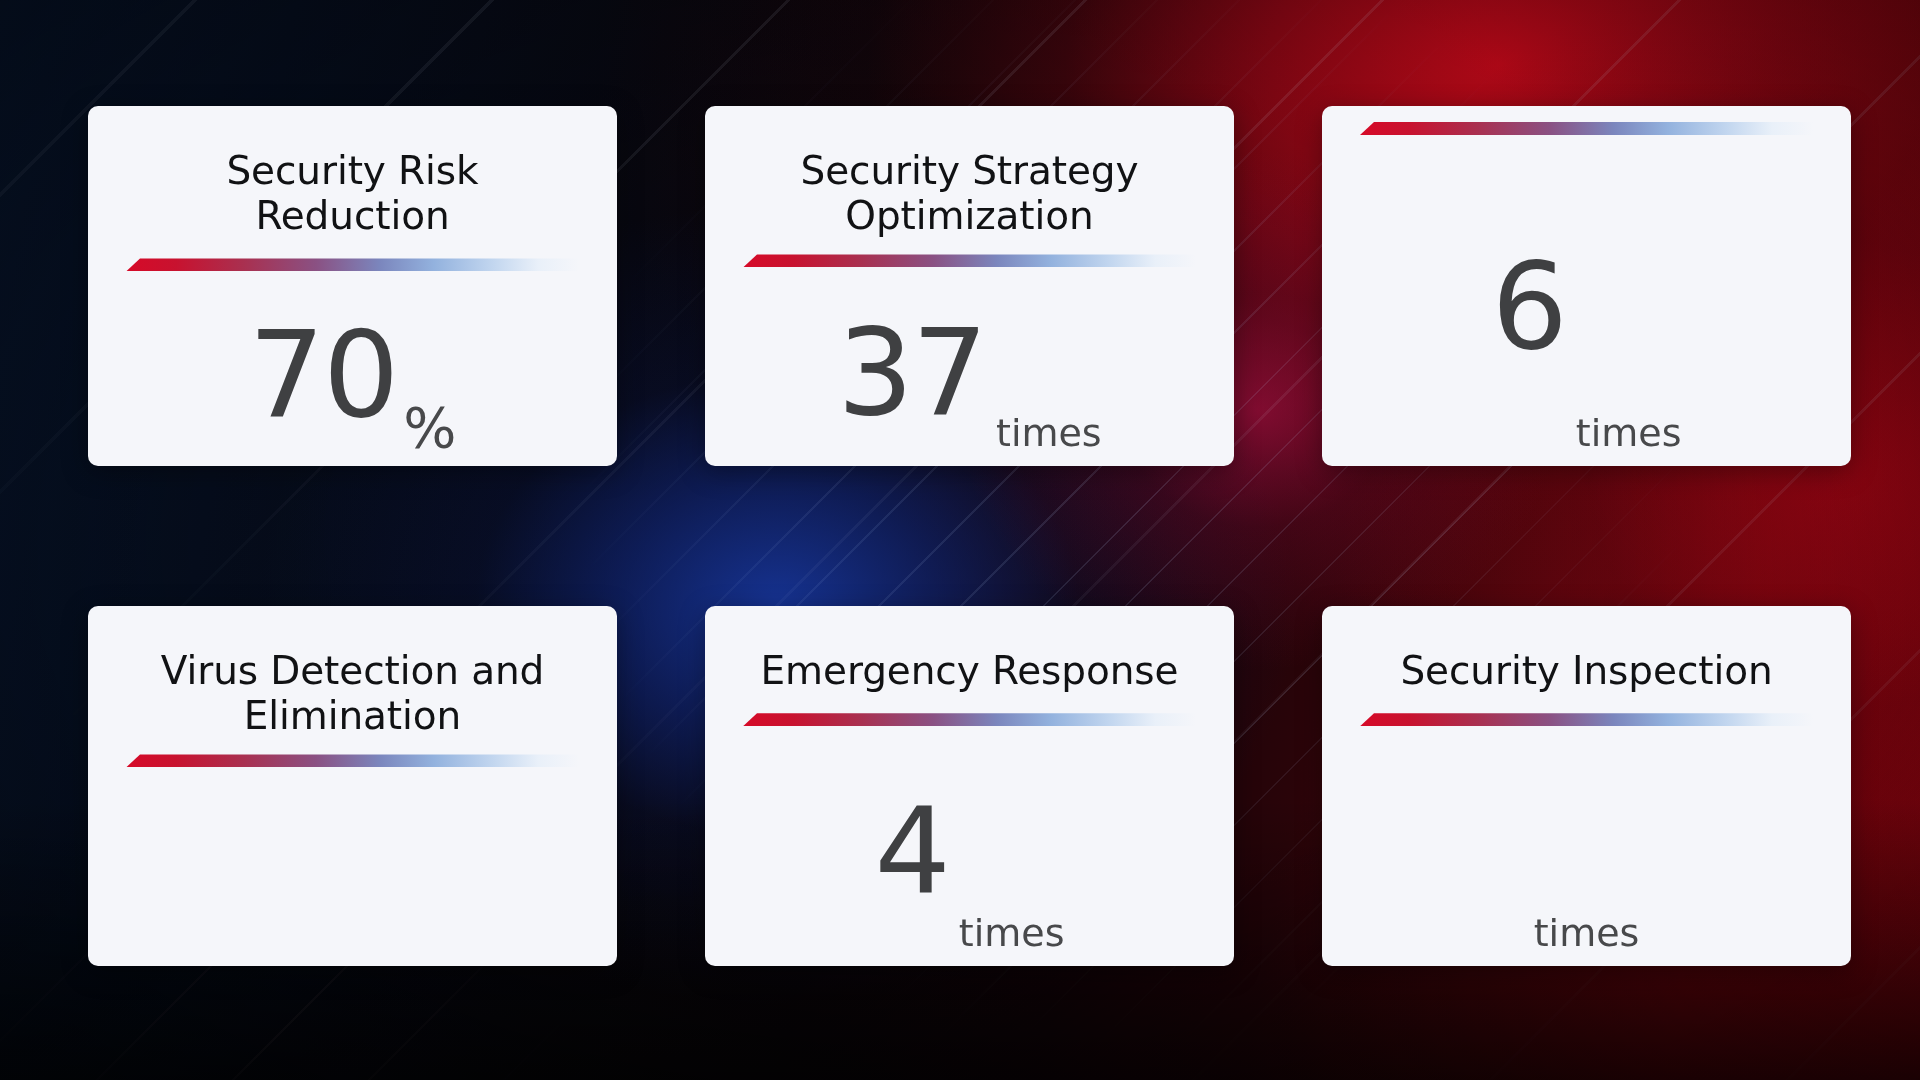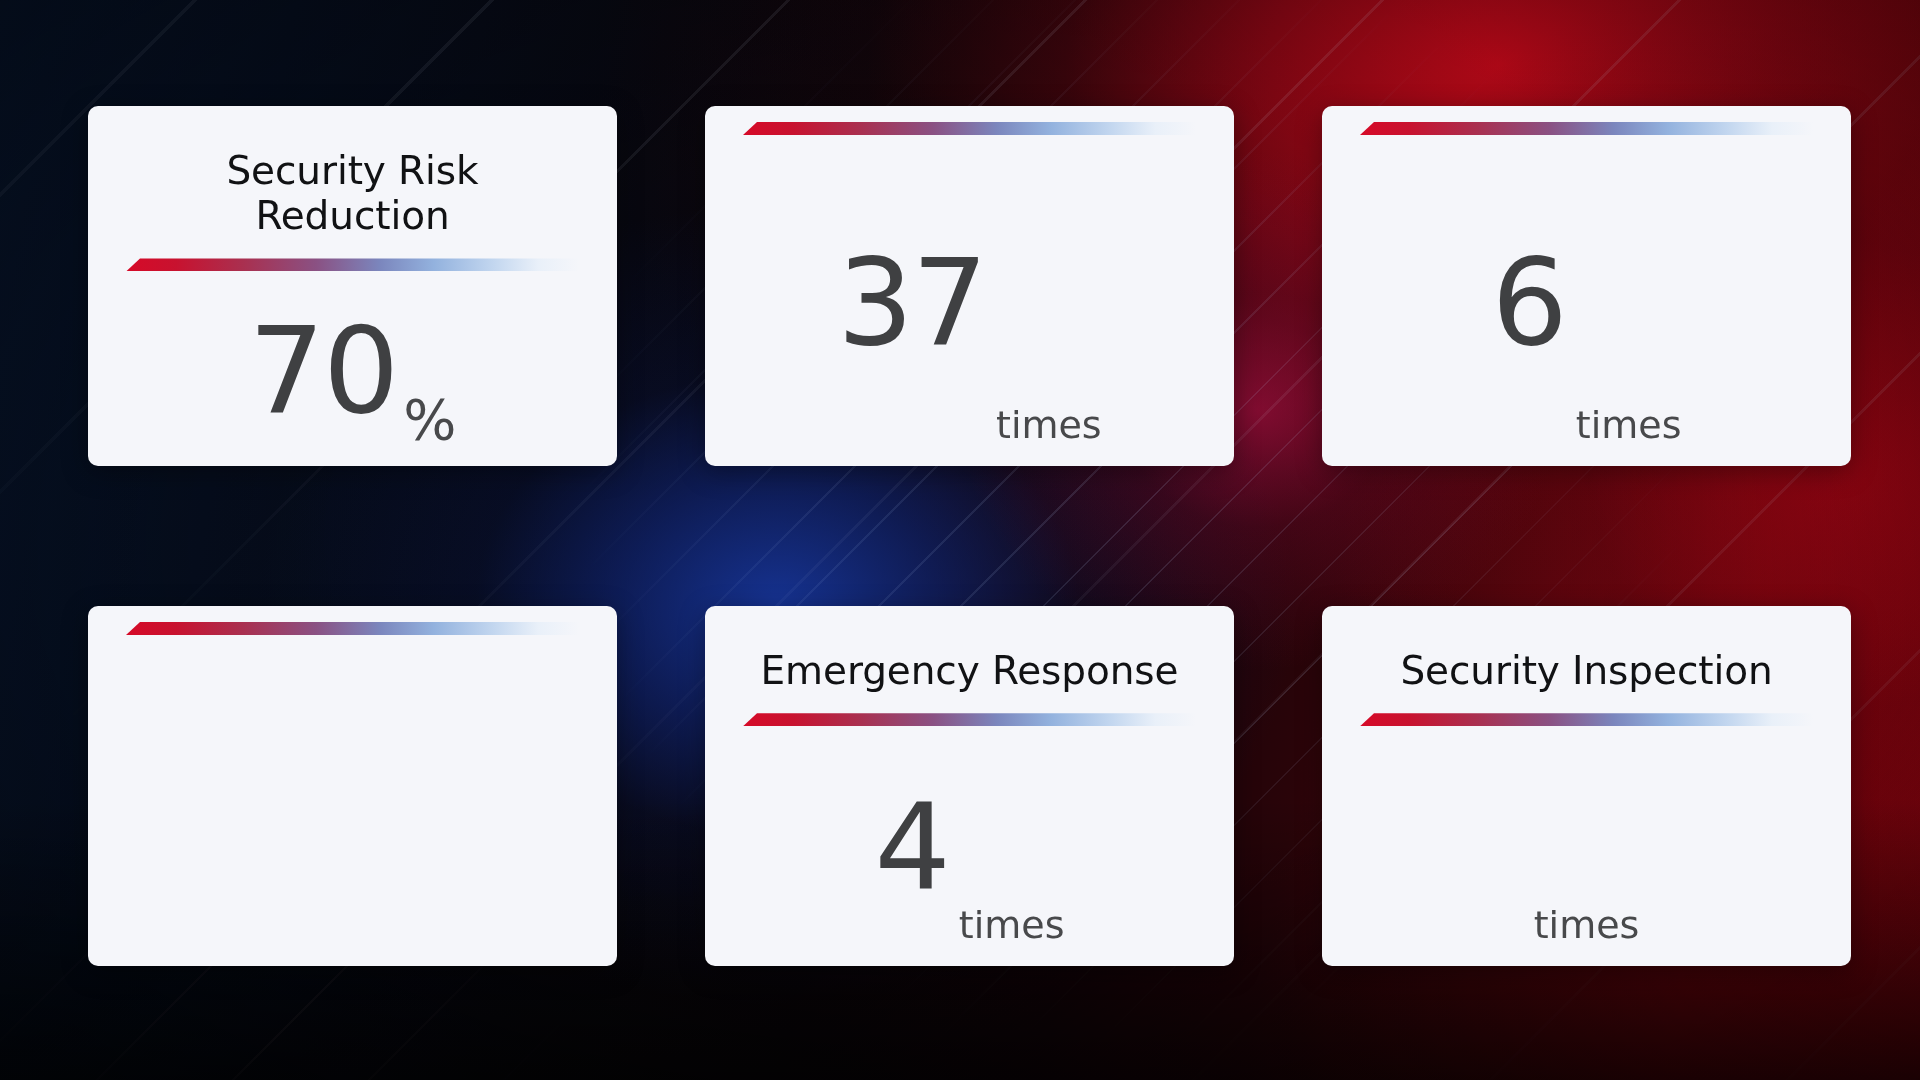--- a/index.html
+++ b/index.html
@@ -185,21 +185,20 @@
     clip-path:polygon(14px 0, 100% 0, 100% 100%, 0 100%);
   }
 
   
   .value-row {
     flex:1 1 auto;
     display:flex;
     align-items:center;
     justify-content:center;
     gap:10px;
-    padding-bottom:8px;
     margin-top:12px;
   }
   .value-num {
     font-size:120px;
     line-height:1;
     font-weight:400;
     color:#3f4042;
     letter-spacing:-2px;
   }
   .value-suffix {
@@ -243,40 +242,42 @@
       <div class="rule-wrap">
         <div class="card-rule"></div>
       </div>
       <div class="value-row">
         <span class="value-num">70</span>
         <span class="value-suffix tight">%</span>
       </div>
     </div>
 
     <div class="card t2">
+      <div class="card-title">Security Strategy Optimization</div>
       <div class="rule-wrap">
         <div class="card-rule"></div>
       </div>
       <div class="value-row">
         <span class="value-num">37</span>
         <span class="value-suffix">times</span>
       </div>
     </div>
 
     <div class="card t2">
       <div class="rule-wrap">
         <div class="card-rule"></div>
       </div>
       <div class="value-row">
         <span class="value-num">6</span>
         <span class="value-suffix">times</span>
       </div>
     </div>
 
     <div class="card t2">
+      <div class="card-title">Virus Detection and Elimination</div>
       <div class="rule-wrap">
         <div class="card-rule"></div>
       </div>
     </div>
 
     <div class="card t1">
       <div class="card-title">Emergency Response</div>
       <div class="rule-wrap">
         <div class="card-rule"></div>
       </div>

